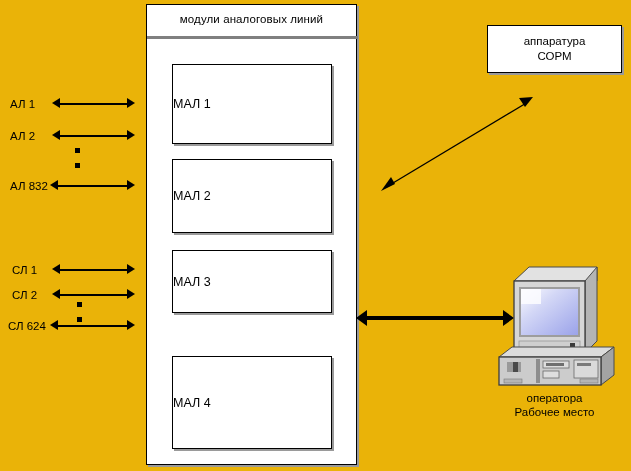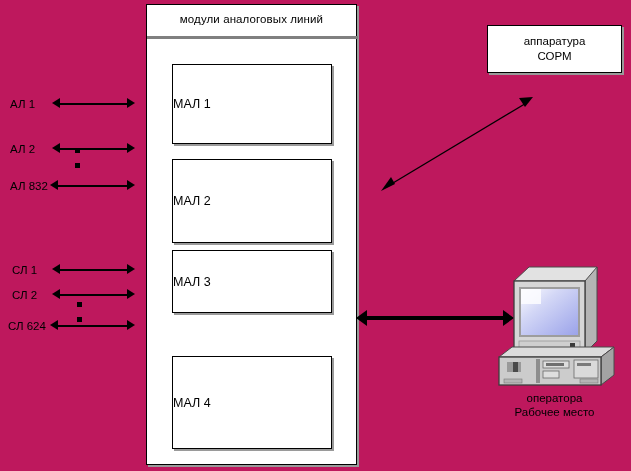--- a/index.html
+++ b/index.html
@@ -8,21 +8,21 @@
     background: #ffffff;
   }
   body {
     font-family: "Liberation Sans", "DejaVu Sans", sans-serif;
     -webkit-font-smoothing: antialiased;
   }
   #canvas {
     position: relative;
     width: 631px;
     height: 471px;
-    background: #be185d;
+    background: #eab308;
     overflow: hidden;
   }
 
   
   #cabinet {
     position: absolute;
     left: 146px;
     top: 4px;
     width: 211px;
     height: 461px;
@@ -60,21 +60,21 @@
     background: #ffffff;
     box-shadow: 2px 2px 0 0 #9a9a9a;
     display: flex;
     align-items: center;
   }
   .module-label {
     font-size: 12.5px;
     color: #000000;
   }
   #module-1 { top: 64px;  height: 80px; }
-  #module-2 { top: 159px; height: 84px; }
+  #module-2 { top: 159px; height: 74px; }
   #module-3 { top: 250px; height: 63px; }
   #module-4 { top: 356px; height: 93px; }
 
   
   .line-row {
     position: absolute;
     height: 16px;
     left: 0;
     width: 146px;
   }
@@ -219,21 +219,21 @@
     <span class="module-label">МАЛ 4</span>
   </div>
 
   <div class="line-row" style="top:96px;">
     <span class="line-label" style="left:10px;">АЛ  1</span>
     <span class="arrow-head left" style="left:52px;"></span>
     <span class="arrow-h" style="left:58px; width:72px;"></span>
     <span class="arrow-head right" style="left:127px;"></span>
   </div>
 
-  <div class="line-row" style="top:141px;padding-left:16px;">
+  <div class="line-row" style="top:128px;padding-left:16px;">
     <span class="line-label" style="left:10px;">АЛ 2</span>
     <span class="arrow-head left" style="left:52px;"></span>
     <span class="arrow-h" style="left:58px; width:72px;"></span>
     <span class="arrow-head right" style="left:127px;"></span>
   </div>
 
   <div class="v-ellipsis" style="left:72px; top:148px;">
     <i></i>
     <i></i>
   </div>

